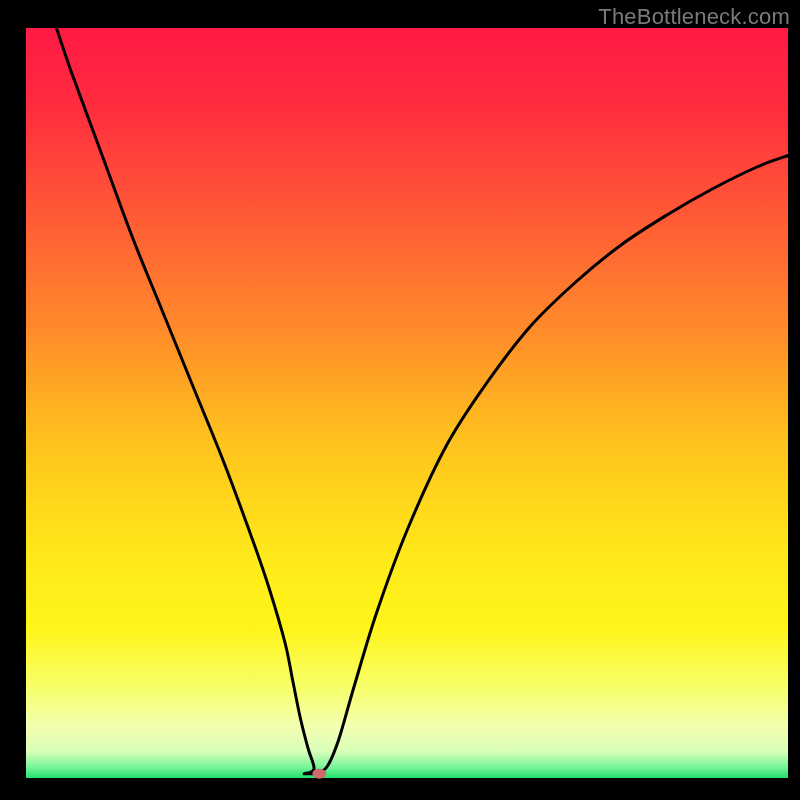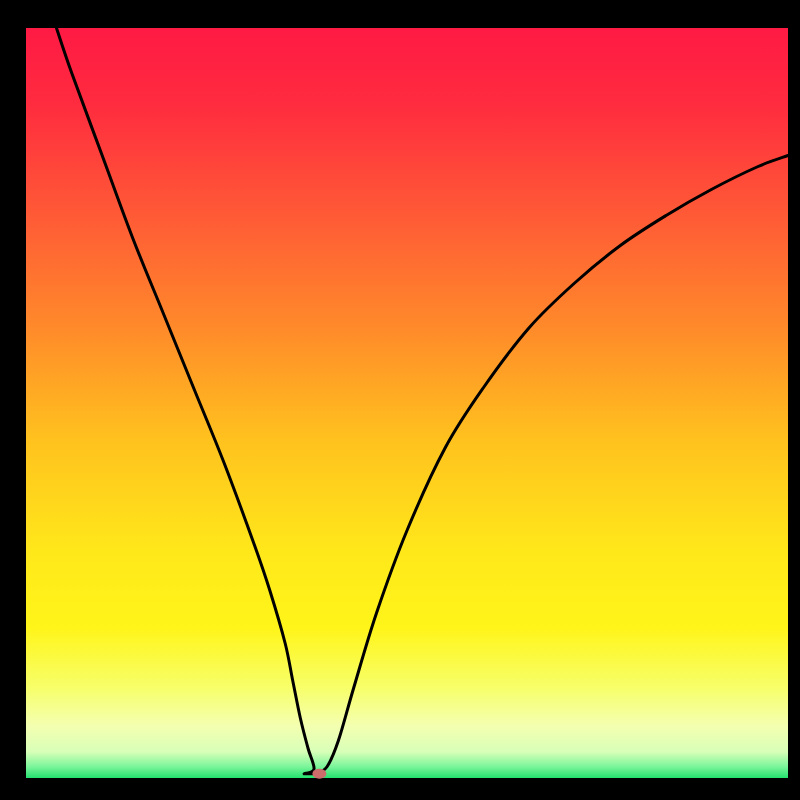--- a/index.html
+++ b/index.html
@@ -28,20 +28,21 @@
     z-index: 10;
   }
   svg {
     display: block;
   }
 </style>
 </head>
 <body>
 
 <div class="frame">
+  <div class="watermark">TheBottleneck.com</div>
   <svg id="chart-svg" width="800" height="800" viewBox="0 0 800 800">
     <defs>
       <linearGradient id="bg-grad" x1="0" y1="0" x2="0" y2="1">
           <stop offset="0.00%" stop-color="#ff1a44"></stop>
           <stop offset="10.00%" stop-color="#ff2b3f"></stop>
           <stop offset="25.00%" stop-color="#ff5a36"></stop>
           <stop offset="40.00%" stop-color="#ff8a2a"></stop>
           <stop offset="55.00%" stop-color="#ffc21e"></stop>
           <stop offset="70.00%" stop-color="#ffe81a"></stop>
           <stop offset="80.00%" stop-color="#fff51a"></stop>

